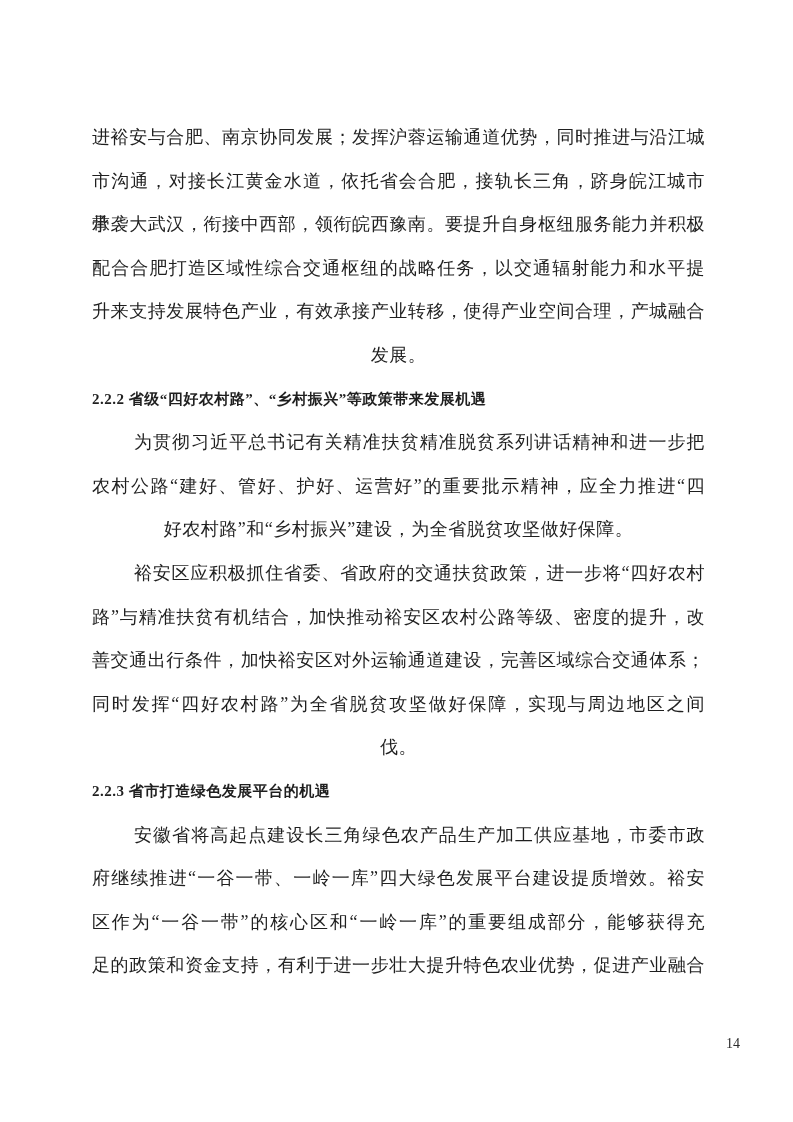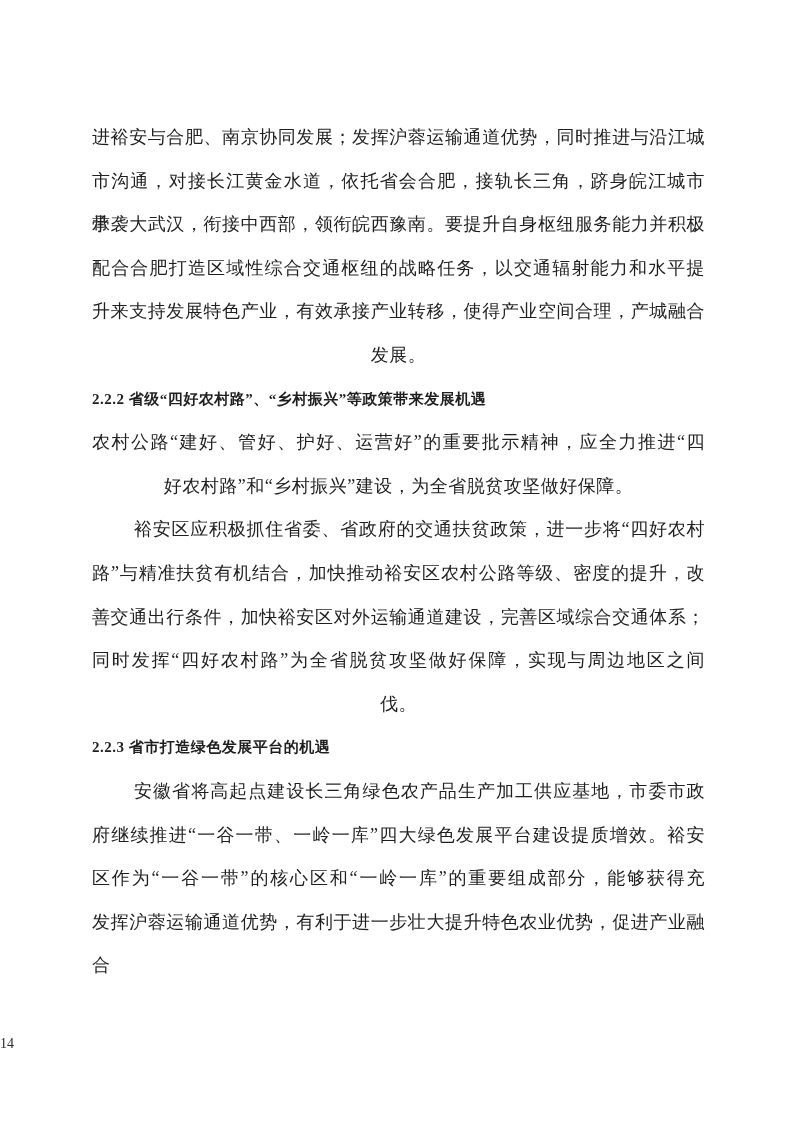--- a/index.html
+++ b/index.html
@@ -48,54 +48,56 @@
     line-height: 43.6px;
     height: 43.6px;
     white-space: nowrap;
     letter-spacing: 0.5px;
   }
   .footer {
     position: absolute;
     left: 0;
     top: 1036px;
     width: 712px;
-    text-align: left;
+    text-align: right;
     font-size: 14px;
     color: #2a2a2a;
+    padding-left: 28px;
   }
 </style>
 </head>
 <body>
 
 <div class="page">
   <div class="content">
       <div class="paragraph">
         <div class="line fill">进裕安与合肥、南京协同发展；发挥沪蓉运输通道优势，同时推进与沿江城</div>
         <div class="line fill">市沟通，对接长江黄金水道，依托省会合肥，接轨长三角，跻身皖江城市带，</div>
         <div class="line fill">承袭大武汉，衔接中西部，领衔皖西豫南。要提升自身枢纽服务能力并积极</div>
         <div class="line fill">配合合肥打造区域性综合交通枢纽的战略任务，以交通辐射能力和水平提</div>
         <div class="line fill">升来支持发展特色产业，有效承接产业转移，使得产业空间合理，产城融合</div>
         <div class="line">发展。</div>
       </div>
       <div class="heading">2.2.2 省级“四好农村路”、“乡村振兴”等政策带来发展机遇</div>
       <div class="paragraph">
+        <div class="line fill indent">为贯彻习近平总书记有关精准扶贫精准脱贫系列讲话精神和进一步把</div>
         <div class="line fill">农村公路“建好、管好、护好、运营好”的重要批示精神，应全力推进“四</div>
         <div class="line">好农村路”和“乡村振兴”建设，为全省脱贫攻坚做好保障。</div>
       </div>
       <div class="paragraph">
         <div class="line fill indent">裕安区应积极抓住省委、省政府的交通扶贫政策，进一步将“四好农村</div>
         <div class="line fill">路”与精准扶贫有机结合，加快推动裕安区农村公路等级、密度的提升，改</div>
         <div class="line fill">善交通出行条件，加快裕安区对外运输通道建设，完善区域综合交通体系；</div>
         <div class="line fill">同时发挥“四好农村路”为全省脱贫攻坚做好保障，实现与周边地区之间</div>
         <div class="line">伐。</div>
       </div>
       <div class="heading">2.2.3 省市打造绿色发展平台的机遇</div>
       <div class="paragraph">
         <div class="line fill indent">安徽省将高起点建设长三角绿色农产品生产加工供应基地，市委市政</div>
         <div class="line fill">府继续推进“一谷一带、一岭一库”四大绿色发展平台建设提质增效。裕安</div>
         <div class="line fill">区作为“一谷一带”的核心区和“一岭一库”的重要组成部分，能够获得充</div>
-        <div class="line fill">发挥沪蓉运输通道优势，有利于进一步壮大提升特色农业优势，促进产业融合</div>
+        <div class="line fill">足的政策和资金支持，有利于进一步壮大提升特色农业优势，促进产业融合</div>
       </div>
     </div>
   <div class="footer">
     <span>14</span>
   </div>
 </div>
 
 </body></html>

